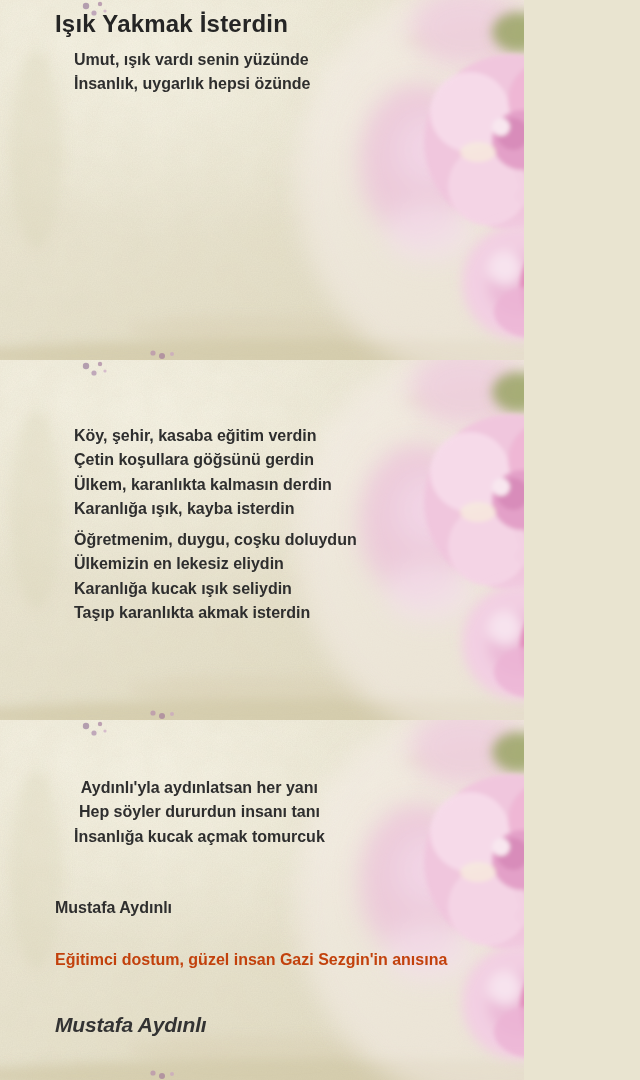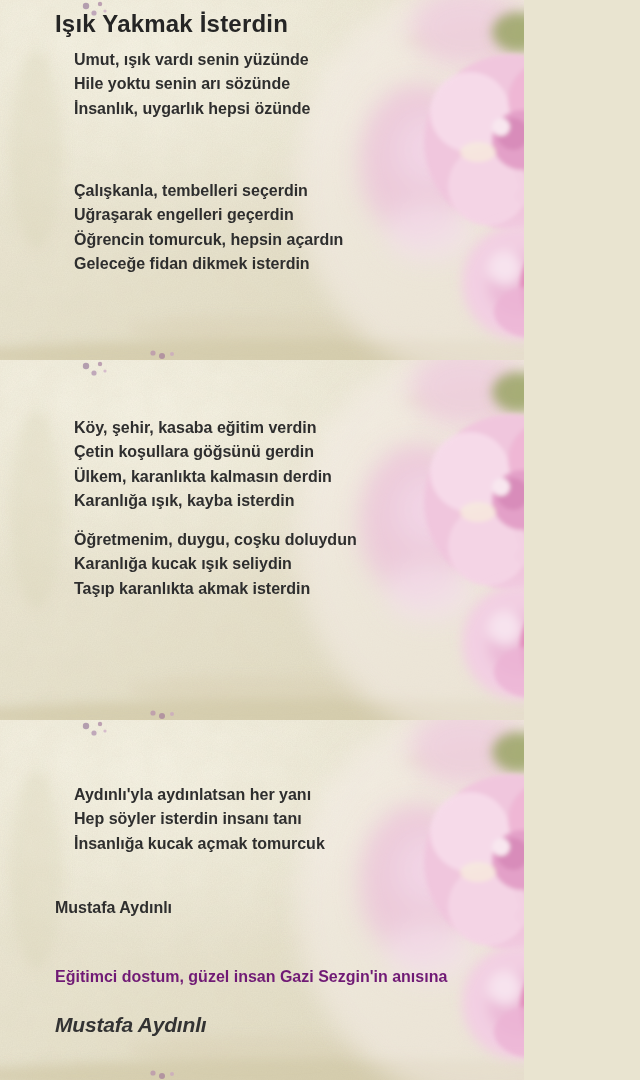--- a/index.html
+++ b/index.html
@@ -39,39 +39,38 @@
     position: absolute;
     left: 55px;
     font-size: 16px;
     line-height: 24.3px;
     font-weight: bold;
     color: #2e2e2e;
     margin-left: 19px;
   }
   .s1 { top: 48px; }
   .s2 { top: 179px; }
-  .s3 { top: 56px; }
+  .s3 { top: 64px; }
   .s4 { top: 168px; }
-  .s5 { top: 63px; }
+  .s5 { top: 56px; text-align: center; }
   .signature {
     position: absolute;
     left: 55px; top: 176px;
     font-size: 16px;
     line-height: 24.3px;
     font-weight: bold;
     color: #2e2e2e;
   }
   .dedication {
     position: absolute;
     left: 55px; top: 228px;
     font-size: 16px;
     line-height: 24.3px;
     font-weight: bold;
-    color: #701a75;
-    margin-top: 17px;
+    color: #c2410c;
   }
   .footer-author {
     position: absolute;
     left: 55px; top: 292px;
     font-size: 21px;
     line-height: 26px;
     font-weight: bold;
     font-style: italic;
     color: #333333;
     letter-spacing: -0.2px;
@@ -200,59 +199,53 @@
 <div class="page">
 
   <section class="tile">
     <svg class="bg" viewBox="0 0 640 360">
         <use href="#tileArt"></use>
       </svg>
     <div class="overlay">
       <h1 class="poem-title">Işık Yakmak İsterdin</h1>
       <div class="stanza s1">
         <div class="line">Umut, ışık vardı senin yüzünde</div>
-        <div class="line">Hile yoktu senin arı sözünde</div>
         <div class="line">İnsanlık, uygarlık hepsi özünde</div>
-      </div>
-      <div class="stanza s2">
-        <div class="line">Çalışkanla, tembelleri seçerdin</div>
-        <div class="line">Uğraşarak engelleri geçerdin</div>
-        <div class="line">Öğrencin tomurcuk, hepsin açardın</div>
-        <div class="line">Geleceğe fidan dikmek isterdin</div>
       </div>
     </div>
   </section>
 
   <section class="tile">
     <svg class="bg" viewBox="0 0 640 360">
         <use href="#tileArt"></use>
       </svg>
     <div class="overlay">
       <div class="stanza s3">
         <div class="line">Köy, şehir, kasaba eğitim verdin</div>
         <div class="line">Çetin koşullara göğsünü gerdin</div>
         <div class="line">Ülkem, karanlıkta kalmasın derdin</div>
         <div class="line">Karanlığa ışık, kayba isterdin</div>
       </div>
       <div class="stanza s4">
         <div class="line">Öğretmenim, duygu, coşku doluydun</div>
+        <div class="line">Ülkemizin en lekesiz eliydin</div>
         <div class="line">Karanlığa kucak ışık seliydin</div>
         <div class="line">Taşıp karanlıkta akmak isterdin</div>
       </div>
     </div>
   </section>
 
   <section class="tile">
     <svg class="bg" viewBox="0 0 640 360">
         <use href="#tileArt"></use>
       </svg>
     <div class="overlay">
       <div class="stanza s5">
         <div class="line">Aydınlı'yla aydınlatsan her yanı</div>
-        <div class="line">Hep söyler isterdin insanı tanı</div>
+        <div class="line">Hep söyler dururdun insanı tanı</div>
         <div class="line">İnsanlığa kucak açmak tomurcuk</div>
       </div>
       <div class="signature">Mustafa Aydınlı</div>
       <div class="dedication">Eğitimci dostum, güzel insan Gazi Sezgin'in anısına</div>
       <div class="footer-author">Mustafa Aydınlı</div>
     </div>
   </section>
 
 </div>
 

